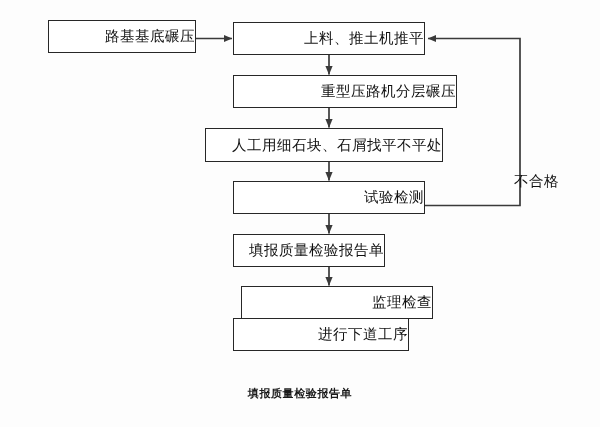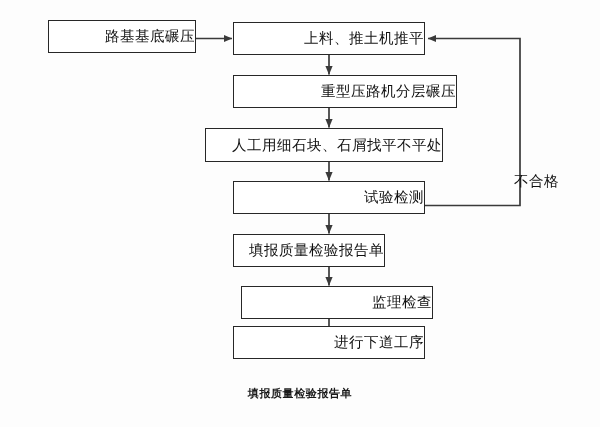--- a/index.html
+++ b/index.html
@@ -115,21 +115,21 @@
   </div>
 
   <div class="node" style="left:233px; top:234px; width:152px; height:33px;">
     <span>填报质量检验报告单</span>
   </div>
 
   <div class="node" style="left:233px; top:286px; width:192px; height:33px;margin-left:8px;">
     <span>监理检查</span>
   </div>
 
-  <div class="node" style="left:233px; top:326px; width:192px; height:33px;">
+  <div class="node" style="left:233px; top:318px; width:176px; height:33px;">
     <span>进行下道工序</span>
   </div>
 
   <div class="loop-label">不合格</div>
 
   <div class="caption">填报质量检验报告单</div>
 
 </div>
 
 </body></html>

